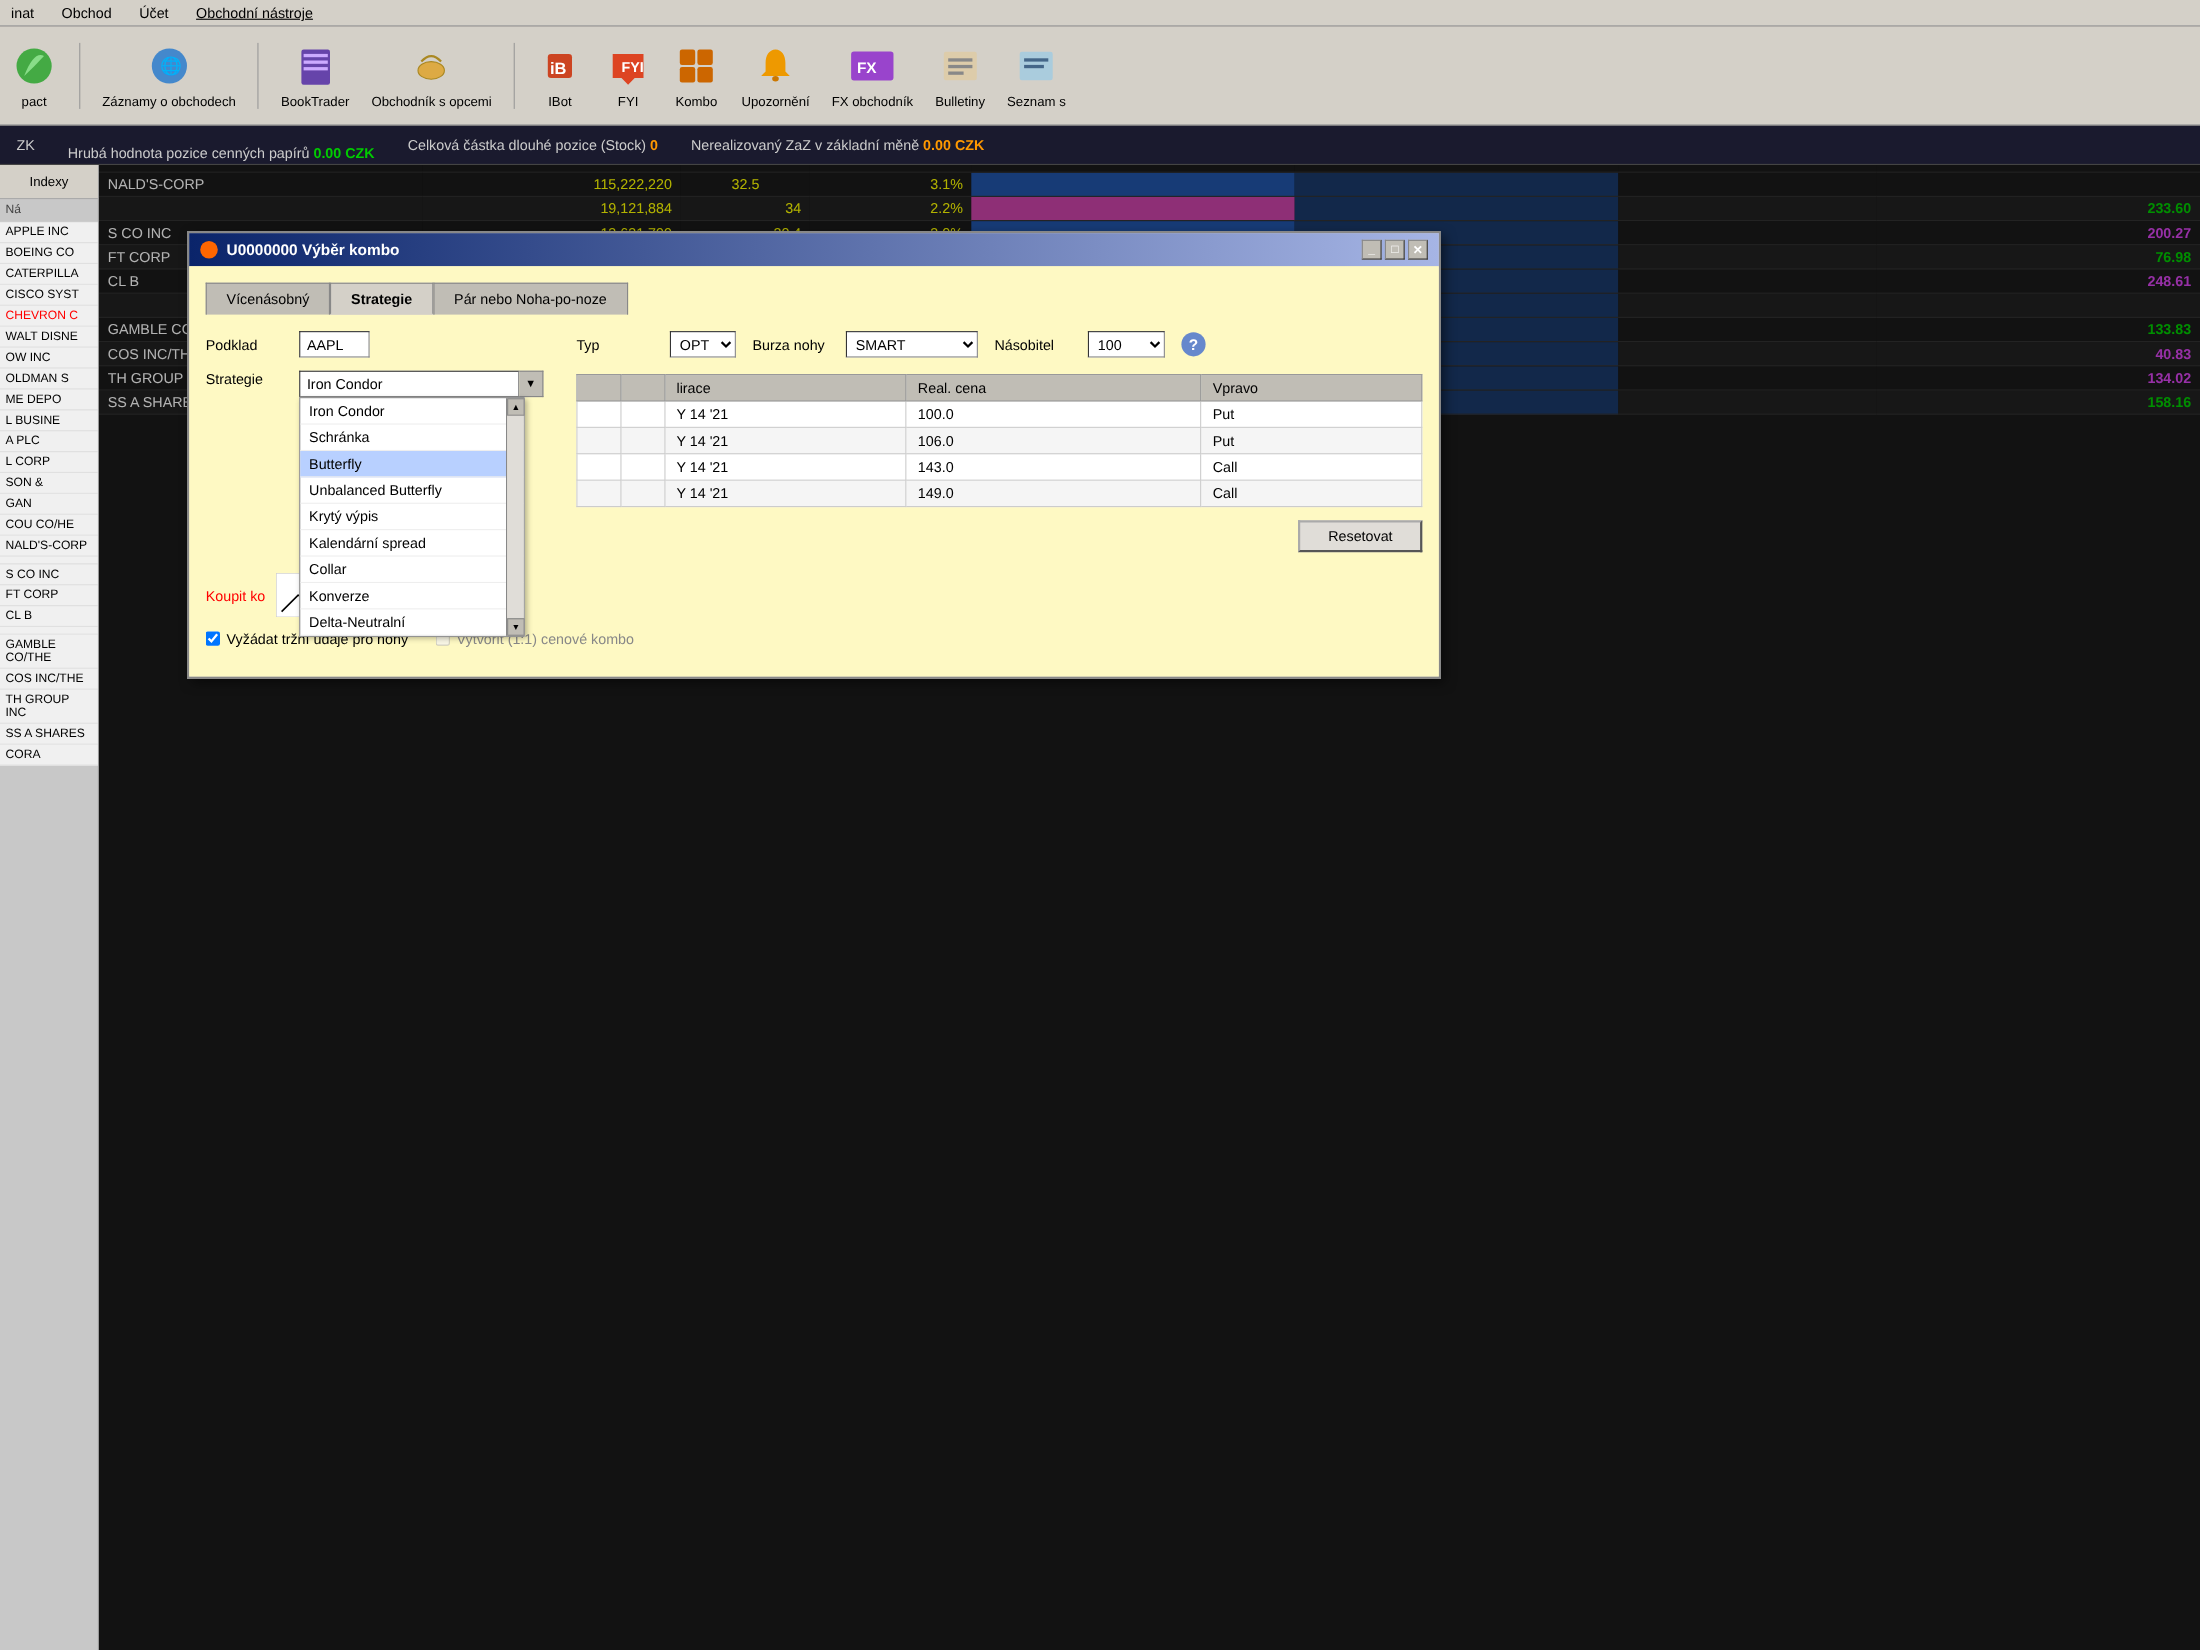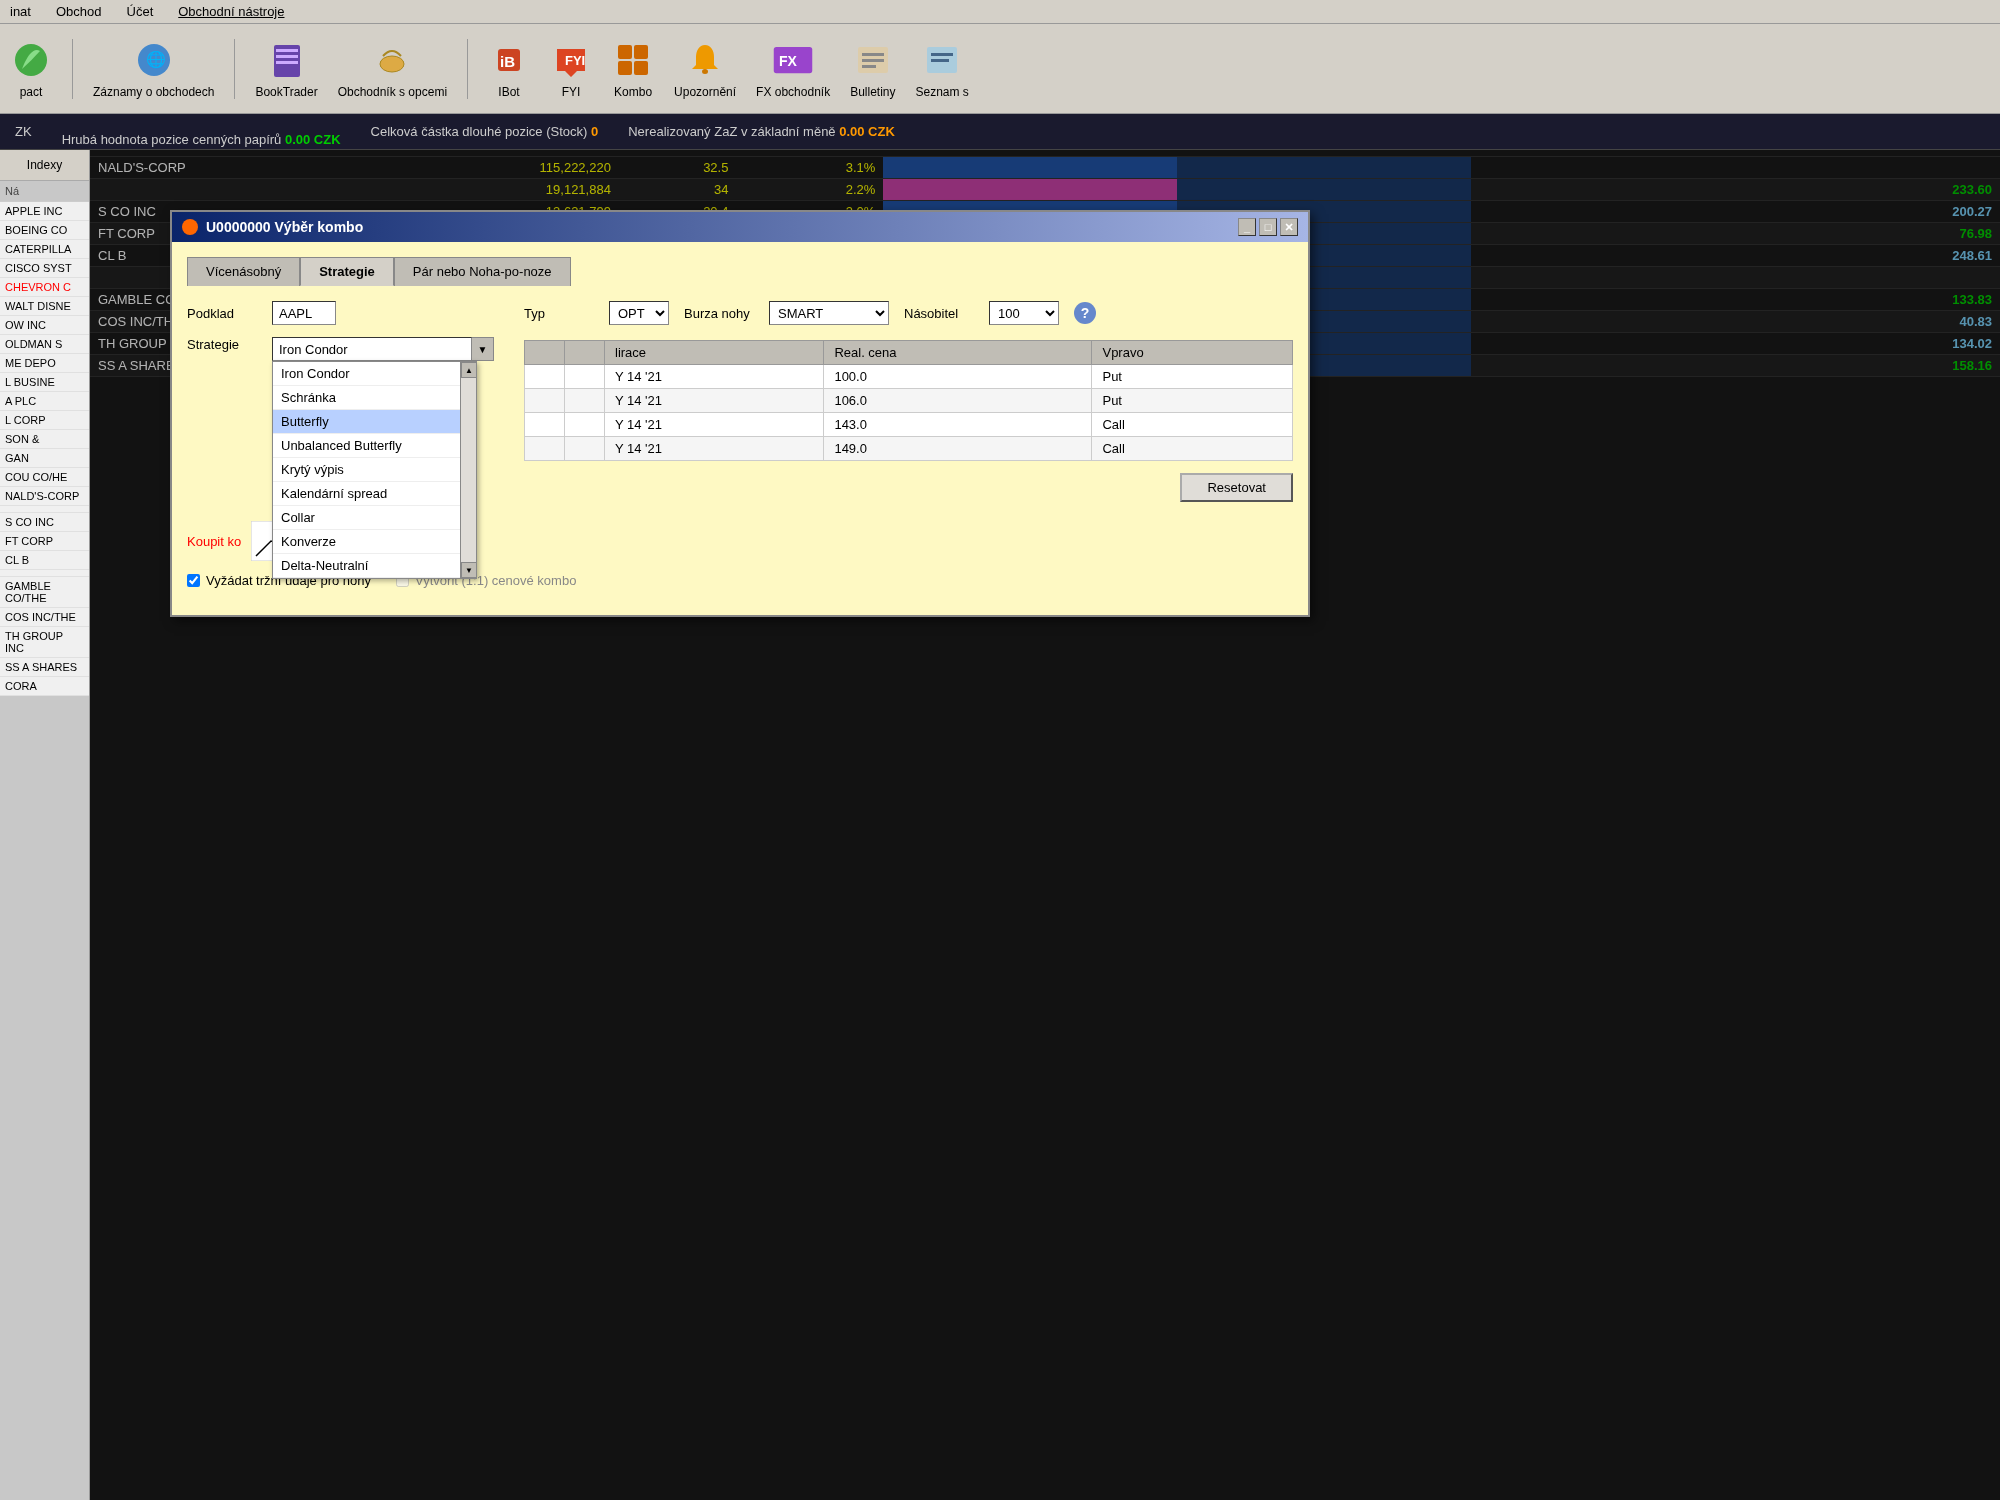--- a/index.html
+++ b/index.html
@@ -127,21 +127,21 @@
       border-collapse: collapse;
     }
     .trade-table td {
       font-size: 13px;
       padding: 3px 8px;
       border-bottom: 1px solid #333;
     }
     .row-dark { background: #1a1a1a; }
     .col-yellow { color: #ffff00; }
     .col-green { color: #00cc00; }
-    .col-orange { color: #7dd3fc; }
+    .col-orange { color: #d946ef; }
     .col-white { color: #ffffff; }
     .col-light { color: #cccccc; }
 
     
     #dialog-overlay {
       position: absolute;
       top: 0;
       left: 0;
       right: 0;
       bottom: 0;
@@ -564,21 +564,21 @@
           <td class="col-light" style="width:100px;"></td>
           <td class="col-light" style="width:200px;"></td>
           <td class="col-light" style="width:200px;"></td>
           <td class="col-light" style="width:160px;"></td>
           <td class="col-light" style="width:200px;"></td>
         </tr>
 
         <tr style="background:#1a1a1a;">
           <td class="col-white">NALD'S-CORP</td>
           <td class="col-yellow" style="text-align:right;">115,222,220</td>
-          <td class="col-yellow" style="text-align:right;">32.5</td>
+          <td class="col-yellow" style="text-align:center;">32.5</td>
           <td class="col-yellow" style="text-align:right;">3.1%</td>
           <td style="background:#2255aa;"></td>
           <td style="background:#1a3a6a;"></td>
           <td></td>
           <td class="col-green" style="text-align:right;font-weight:bold;"></td>
         </tr>
 
         <tr style="background:#222;">
           <td class="col-white"></td>
           <td class="col-yellow" style="text-align:right;">19,121,884</td>

